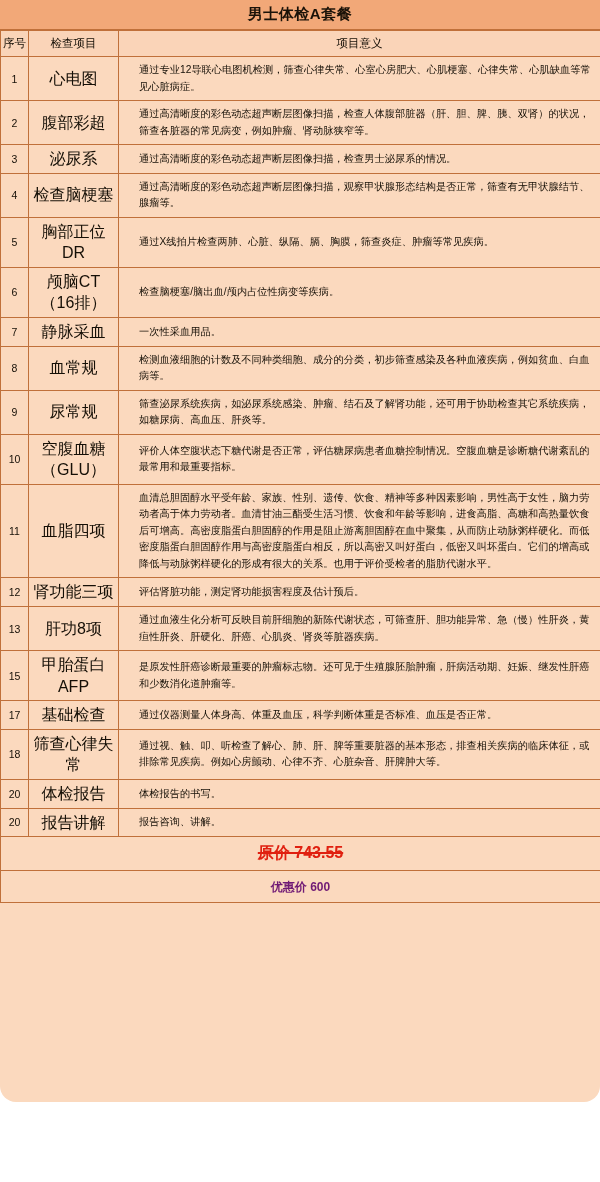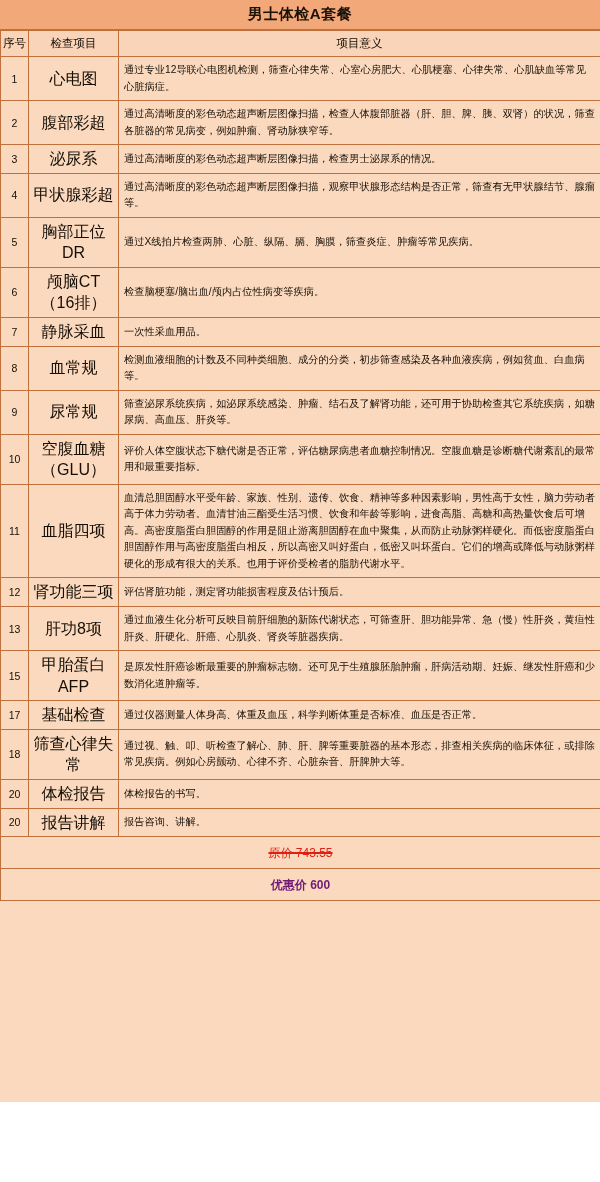--- a/index.html
+++ b/index.html
@@ -14,20 +14,21 @@
     overflow: hidden;
   }
 
   .sheet {
     width: 600px;
     height: 1102px;
     background: #FBD9BE;
     box-sizing: border-box;
     display: flex;
     flex-direction: column;
+    border-radius: 16px;
   }
 
   
   .title-band {
     height: 29px;
     background: #F2A878;
     border-bottom: 1px solid #C0703A;
     display: flex;
     align-items: center;
     justify-content: center;
@@ -79,37 +80,37 @@
     font-size: 16px;
     background: #FBD9BE;
     padding: 3px 1px;
     line-height: 1.35;
   }
   tbody td.desc {
     text-align: left;
     vertical-align: middle;
     font-size: 10.2px;
     background: #FBD9BE;
-    padding: 5px 4px 5px 5px;
+    padding: 5px 4px 5px 20px;
     line-height: 1.62;
     letter-spacing: 0.05px;
     margin-left: 44px;
   }
 
   
   tfoot td.price-cell {
     background: #FBD9BE;
     text-align: center;
     vertical-align: middle;
     padding: 6px 0;
     height: 26px;
   }
   .price-original {
-    font-size: 12px;
-    font-weight: normal;
+    font-size: 16px;
+    font-weight: bold;
     color: #E02010;
     text-decoration: line-through;
     text-decoration-color: #E02010;
     text-decoration-thickness: 1.5px;
   }
   .price-sale {
     font-size: 12px;
     font-weight: bold;
     color: #701a75;
   }
@@ -147,21 +148,21 @@
           <td class="item">腹部彩超</td>
           <td class="desc">通过高清晰度的彩色动态超声断层图像扫描，检查人体腹部脏器（肝、胆、脾、胰、双肾）的状况，筛查各脏器的常见病变，例如肿瘤、肾动脉狭窄等。</td>
         </tr>
         <tr>
           <td class="no">3</td>
           <td class="item">泌尿系</td>
           <td class="desc">通过高清晰度的彩色动态超声断层图像扫描，检查男士泌尿系的情况。</td>
         </tr>
         <tr>
           <td class="no">4</td>
-          <td class="item">甲状腺彩超</td>
+          <td class="item">检查脑梗塞</td>
           <td class="desc">通过高清晰度的彩色动态超声断层图像扫描，观察甲状腺形态结构是否正常，筛查有无甲状腺结节、腺瘤等。</td>
         </tr>
         <tr>
           <td class="no">5</td>
           <td class="item">胸部正位DR</td>
           <td class="desc">通过X线拍片检查两肺、心脏、纵隔、膈、胸膜，筛查炎症、肿瘤等常见疾病。</td>
         </tr>
         <tr>
           <td class="no">6</td>
           <td class="item">颅脑CT<br>（16排）</td>

